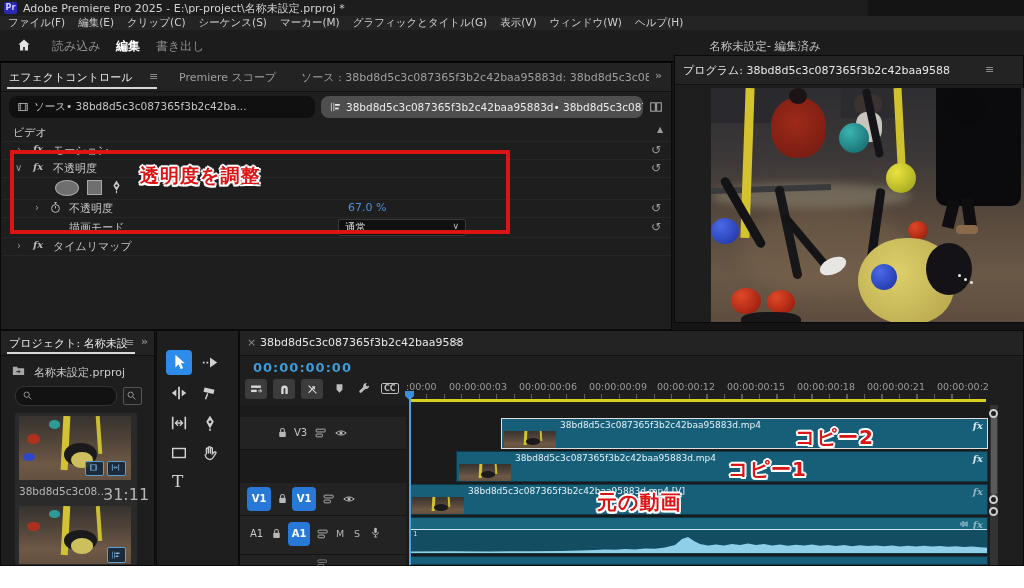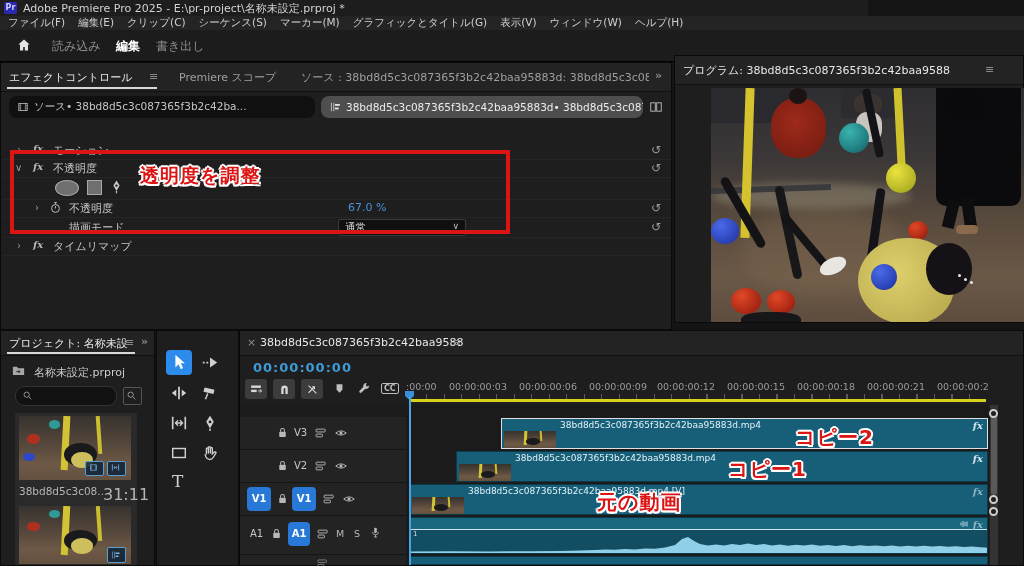--- a/index.html
+++ b/index.html
@@ -178,20 +178,21 @@
     <span>ヘルプ(H)</span>
   </div>
 
   <div class="abs wsbar">
     <svg class="ic abs" style="left:16px;top:7px;width:16px;height:16px;color:#e4e4e4">
           <use href="#i-home"></use>
         </svg>
     <span class="abs wstab" style="left:52px">読み込み</span>
     <span class="abs wstab active" style="left:116px">編集</span>
     <span class="abs wstab" style="left:156px">書き出し</span>
+    <span class="abs wsstatus txt">名称未設定- 編集済み</span>
   </div>
 
   <div class="abs panel" style="left:0;top:62px;width:672px;height:268px">
     <div class="abs tabbar" style="left:0;top:0;width:670px;height:28px">
       <span class="abs ptab active txt" style="left:8px;top:7px">エフェクトコントロール</span>
       <span class="abs mglyph" style="left:148px;top:7px">≡</span>
       <div class="underline" style="left:6px;top:24px;width:150px"></div>
       <span class="abs ptab txt" style="left:178px;top:7px">Premiere スコープ</span>
       <span class="abs ptab txt" style="left:300px;top:7px;width:348px;overflow:hidden">ソース : 38bd8d5c3c087365f3b2c42baa95883d: 38bd8d5c3c087365f3b2c42baa9</span>
       <span class="abs mglyph" style="left:654px;top:6px;font-weight:bold">»</span>
@@ -206,20 +207,24 @@
     <div class="pillbtn" style="left:320px;top:33px;width:322px;background:#4e4e4e;color:#ececec">
       <svg class="ic" style="width:12px;height:12px;color:#e8e8e8;flex:0 0 auto">
             <use href="#i-seq"></use>
           </svg>
       <span class="txt">38bd8d5c3c087365f3b2c42baa95883d• 38bd8d5c3c087365f3b2c...</span>
     </div>
     <svg class="ic abs" style="left:648px;top:37px;width:14px;height:14px;color:#bdbdbd">
           <use href="#i-split"></use>
         </svg>
 
+    <div class="ec-row" style="top:60px">
+      <span class="abs txt" style="left:10px;top:2px;color:#cfcfcf">ビデオ</span>
+      <span class="abs" style="left:654px;top:2px;font-size:8px;color:#9a9a9a">▲</span>
+    </div>
     <div class="ec-row" style="top:78px">
       <span class="abs chev" style="left:14px;top:3px">›</span>
       <span class="abs fxg" style="left:30px;top:2px">fx</span>
       <span class="abs txt" style="left:50px;top:2px">モーション</span>
       <span class="reset" style="top:2px">↺</span>
     </div>
     <div class="ec-row" style="top:96px">
       <span class="abs chev" style="left:12px;top:3px">∨</span>
       <span class="abs fxg" style="left:30px;top:2px">fx</span>
       <span class="abs txt" style="left:50px;top:2px">不透明度</span>
@@ -448,32 +453,20 @@
           </svg>
       <span class="abs" style="left:54px;top:10px;font-size:10px;color:#c8c8c8">V3</span>
       <svg class="ic abs" style="left:74px;top:9px;width:14px;height:14px;color:#b8b8b8">
             <use href="#i-stack"></use>
           </svg>
       <svg class="ic abs" style="left:94px;top:9px;width:14px;height:14px;color:#b8b8b8">
             <use href="#i-eye"></use>
           </svg>
     </div>
 
-    <div class="abs trackhead" style="left:0;top:119px;width:166px;height:32px;border-bottom:1px solid #141414">
-      <svg class="ic abs" style="left:36px;top:9px;width:13px;height:13px;color:#b8b8b8">
-            <use href="#i-lock"></use>
-          </svg>
-      <span class="abs" style="left:54px;top:10px;font-size:10px;color:#c8c8c8">V2</span>
-      <svg class="ic abs" style="left:74px;top:9px;width:14px;height:14px;color:#b8b8b8">
-            <use href="#i-stack"></use>
-          </svg>
-      <svg class="ic abs" style="left:94px;top:9px;width:14px;height:14px;color:#b8b8b8">
-            <use href="#i-eye"></use>
-          </svg>
-    </div>
 
     <div class="abs trackhead" style="left:0;top:152px;width:166px;height:32px;border-bottom:1px solid #141414">
       <span class="bluebtn" style="left:7px;top:4px;width:24px;height:24px">V1</span>
       <svg class="ic abs" style="left:36px;top:9px;width:13px;height:13px;color:#b8b8b8">
             <use href="#i-lock"></use>
           </svg>
       <span class="bluebtn" style="left:52px;top:4px;width:24px;height:24px">V1</span>
       <svg class="ic abs" style="left:82px;top:9px;width:14px;height:14px;color:#b8b8b8">
             <use href="#i-stack"></use>
           </svg>

